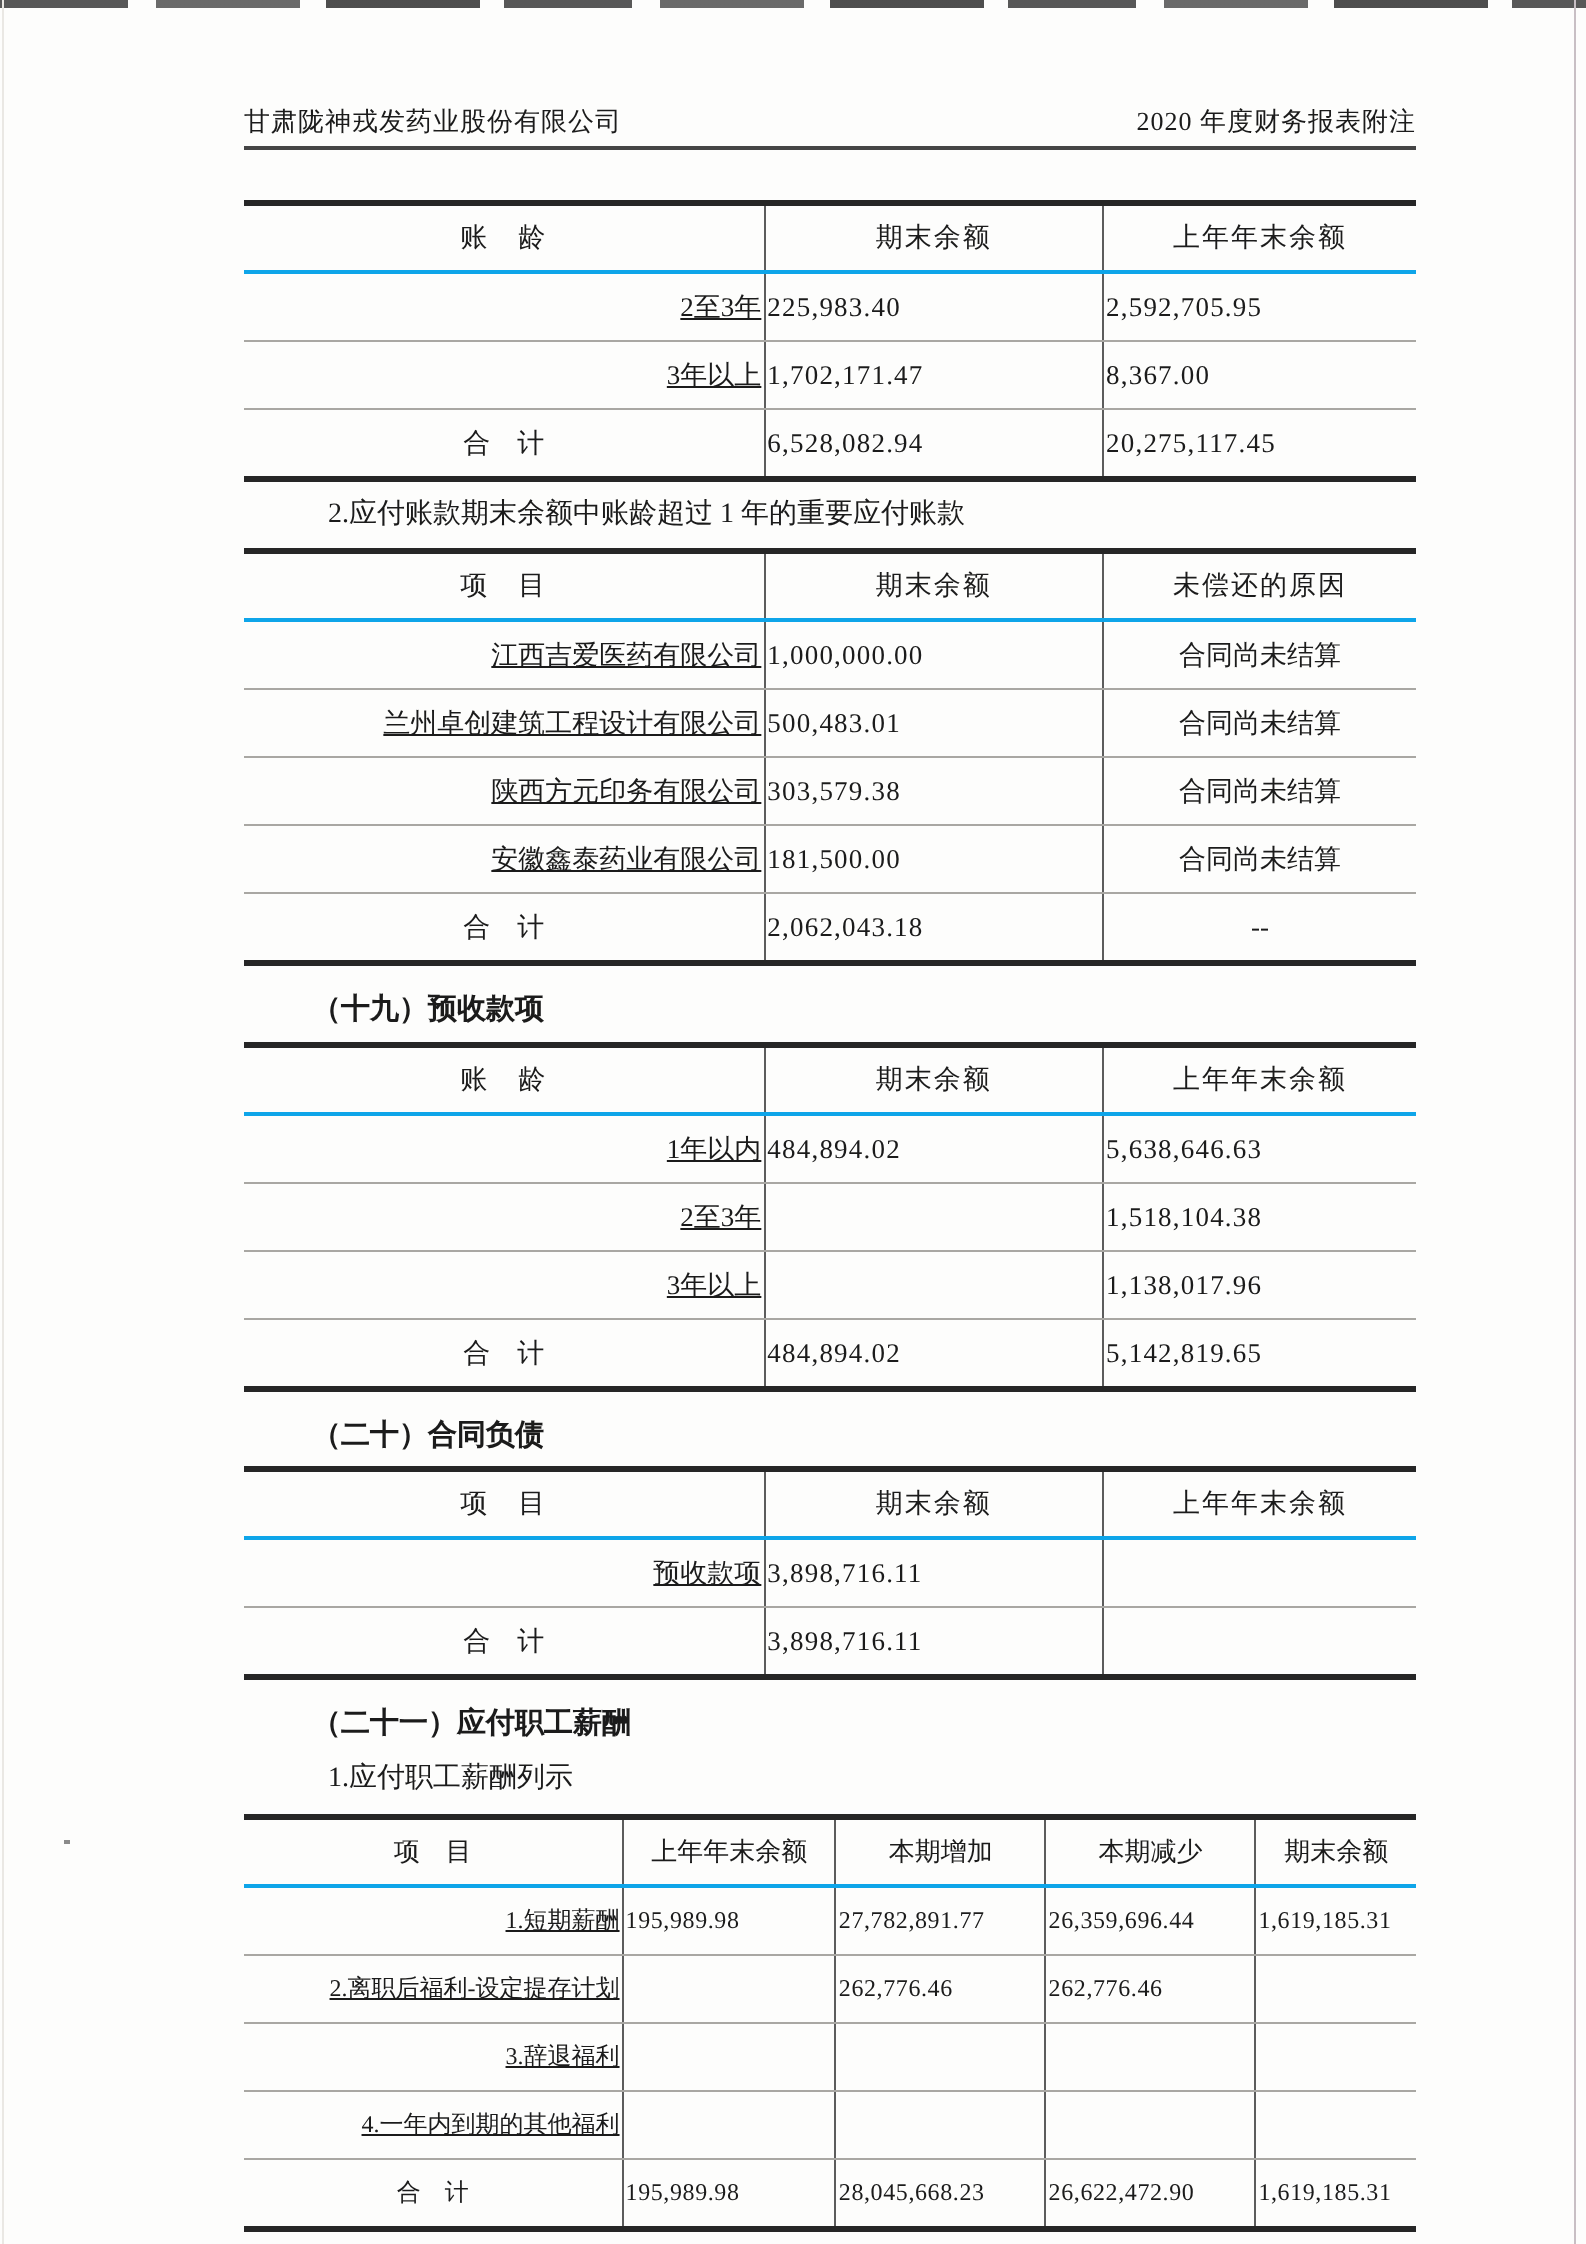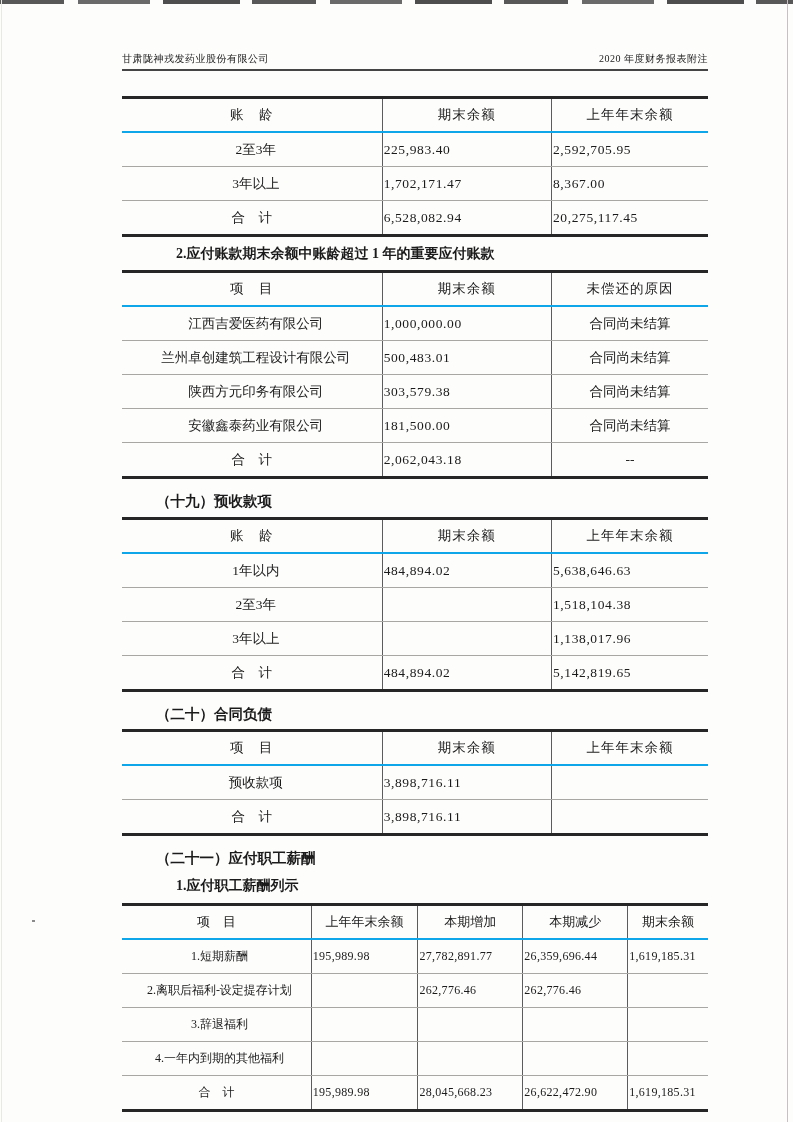--- a/index.html
+++ b/index.html
@@ -19,46 +19,46 @@
   .scan-right { position:absolute; top:0; bottom:0; right:5px; width:1px; background:#c8bfc4; }
   .scan-left { position:absolute; top:0; bottom:0; left:1px; width:1px; background:#eae8e4; }
   .scan-dot { position:absolute; left:32px; top:920px; width:3px; height:2px; background:#8a8a8a; }
 
   .content { position:absolute; left:122px; top:0; width:586px; }
 
   .doc-header {
     display:flex; justify-content:space-between; align-items:flex-end;
     padding-top:52px; padding-bottom:3px;
     border-bottom:2px solid #454545;
-    font-size:10px; letter-spacing:.5px;
+    font-size:13px; letter-spacing:.5px;
   }
 
   table {
     width:100%; border-collapse:collapse; table-layout:fixed;
     border-top:3px solid #262626; border-bottom:3px solid #262626;
   }
   th, td { font-weight:normal; vertical-align:middle; overflow:hidden; white-space:nowrap; }
   th {
     height:30px; font-size:13.5px; text-align:center;
     border-bottom:2px solid #0ea5e9; letter-spacing:1px;
   }
   td { height:31px; font-size:13.5px; border-bottom:1px solid #a9a7a3; }
   tbody tr:last-child td { border-bottom:none; }
   th:not(:last-child), td:not(:last-child) { border-right:1px solid #5c5c5c; }
-  td.left   { text-align:center;  padding-left:9px; }
+  td.left   { text-align:right;  padding-left:9px;text-decoration:underline; }
   td.right  { text-align:left; padding-right:16px; letter-spacing:.6px; }
   td.center { text-align:center; }
 
   table.t5 th { font-size:13px; letter-spacing:0; }
   table.t5 td { font-size:12px; }
   table.t5 td.right { padding-right:7px; letter-spacing:.3px;border-radius:15px; }
   table.t5 td.left  { padding-left:7px; }
 
   .sec-heading { font-weight:bold; font-size:14.5px; line-height:21px; margin:12px 0 0 34px; }
-  .note        { font-size:14px;   line-height:21px; margin:6px 0 0 54px;font-weight:bold; }
+  .note        { font-size:14px;   line-height:21px; margin:6px 0 0 42px; }
 
   #tbl-payables-aging   { margin-top:25px; }
   #tbl-important        { margin-top:6px; }
   #tbl-advances         { margin-top:5px; }
   #tbl-contract         { margin-top:4px; }
   #tbl-compensation     { margin-top:7px; }
 </style>
 </head>
 <body>
 

